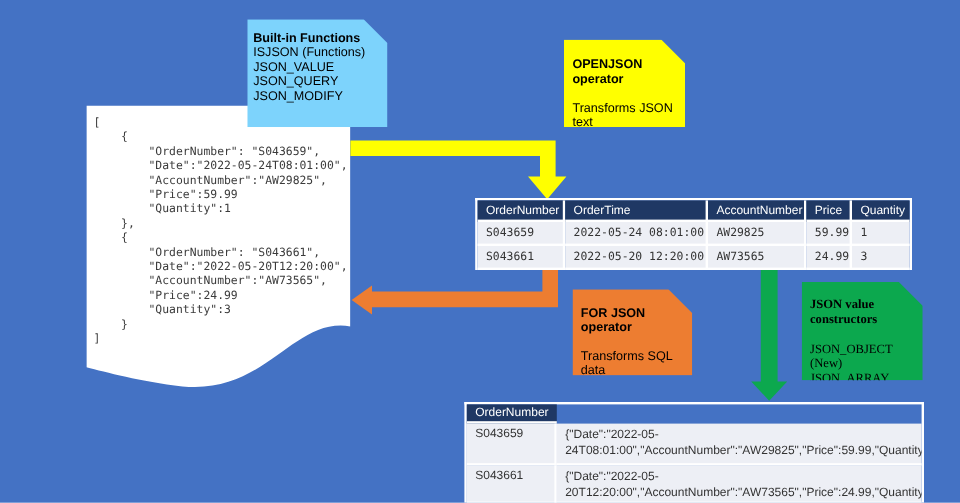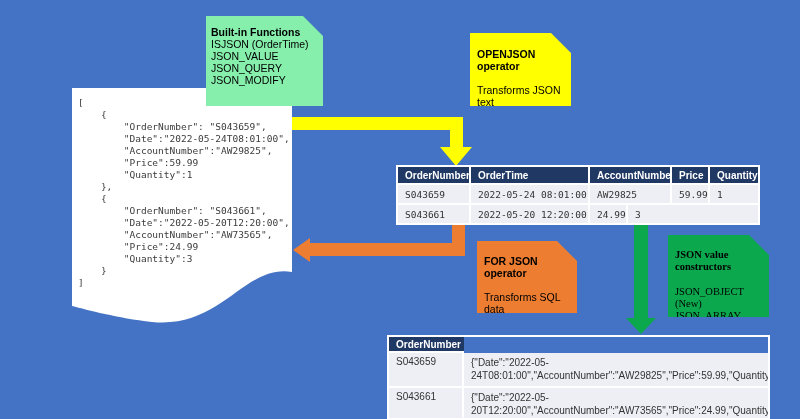--- a/index.html
+++ b/index.html
@@ -39,21 +39,21 @@
 
   
   .dtable { position: absolute; z-index: 3; border: 2px solid #ffffff; border-bottom: none; }
   .trow { display: flex; }
   .cell {
     overflow: hidden; white-space: nowrap;
     border-right: 2px solid #ffffff; border-bottom: 2px solid #ffffff;
     padding: 0 0 0 7px; display: flex; align-items: center;
   }
   .cell:last-child { border-right: none; }
-  .thead .cell { background: #1F3864; color: #ffffff; font-weight: bold; font-size: 10px; }
+  .thead .cell { background: #1F3864; color: #ffffff; font-weight: normal; font-size: 10px; }
   .tdata .cell { background: #EDEFF5; color: #333333; font-size: 10px; }
 
   #orders-table { left: 396px; top: 165px; width: 364px; }
   #orders-table .thead .cell { height: 18px; }
   #orders-table .tdata .cell { height: 20px; font-family: "DejaVu Sans Mono", monospace; font-size: 9.5px; }
   #orders-table .c0 { width: 73px; }
   #orders-table .c1 { width: 119px; }
   #orders-table .c2 { width: 82px; }
   #orders-table .c3 { width: 38px; }
   #orders-table .c4 { width: 52px; flex: 1; }
@@ -92,23 +92,23 @@
     }
 ]</pre>
   </div>
 
   <svg id="arrows" viewBox="0 0 800 419">
     <polygon points="292,117 463,117 463,147 472,147 456,166 440,147 450,147 450,130 292,130" fill="#FFFF00"></polygon>
     <polygon points="452,224 465,224 465,256 310,256 310,262 293,250 310,238 310,243 452,243" fill="#ED7D31"></polygon>
     <polygon points="634,224 648,224 648,318 656,318 641,334 626,318 634,318" fill="#0CA84E"></polygon>
   </svg>
 
-  <div id="callout-builtin" class="callout" style="background:#86efac;">
+  <div id="callout-builtin" class="callout" style="background:#7dd3fc;">
     <div class="title">Built-in Functions</div>
-    <div>ISJSON (OrderTime)</div>
+    <div>ISJSON (Functions)</div>
     <div>JSON_VALUE</div>
     <div>JSON_QUERY</div>
     <div>JSON_MODIFY</div>
   </div>
 
   <div id="callout-forjson" class="callout" style="background:#ED7D31;">
     <div class="title">FOR JSON operator</div>
     <div>Transforms SQL data</div>
     <div>as JSON string</div>
   </div>
@@ -138,20 +138,21 @@
     <div class="trow tdata">
       <div class="cell c0">S043659</div>
       <div class="cell c1">2022-05-24 08:01:00</div>
       <div class="cell c2">AW29825</div>
       <div class="cell c3">59.99</div>
       <div class="cell c4">1</div>
     </div>
     <div class="trow tdata">
       <div class="cell c0">S043661</div>
       <div class="cell c1">2022-05-20 12:20:00</div>
+      <div class="cell c2">AW73565</div>
       <div class="cell c3">24.99</div>
       <div class="cell c4">3</div>
     </div>
   </div>
 
   <div id="details-table" class="dtable">
     <div class="trow thead">
       <div class="cell c0">OrderNumber</div>
     </div>
     <div class="trow tdata r1">

